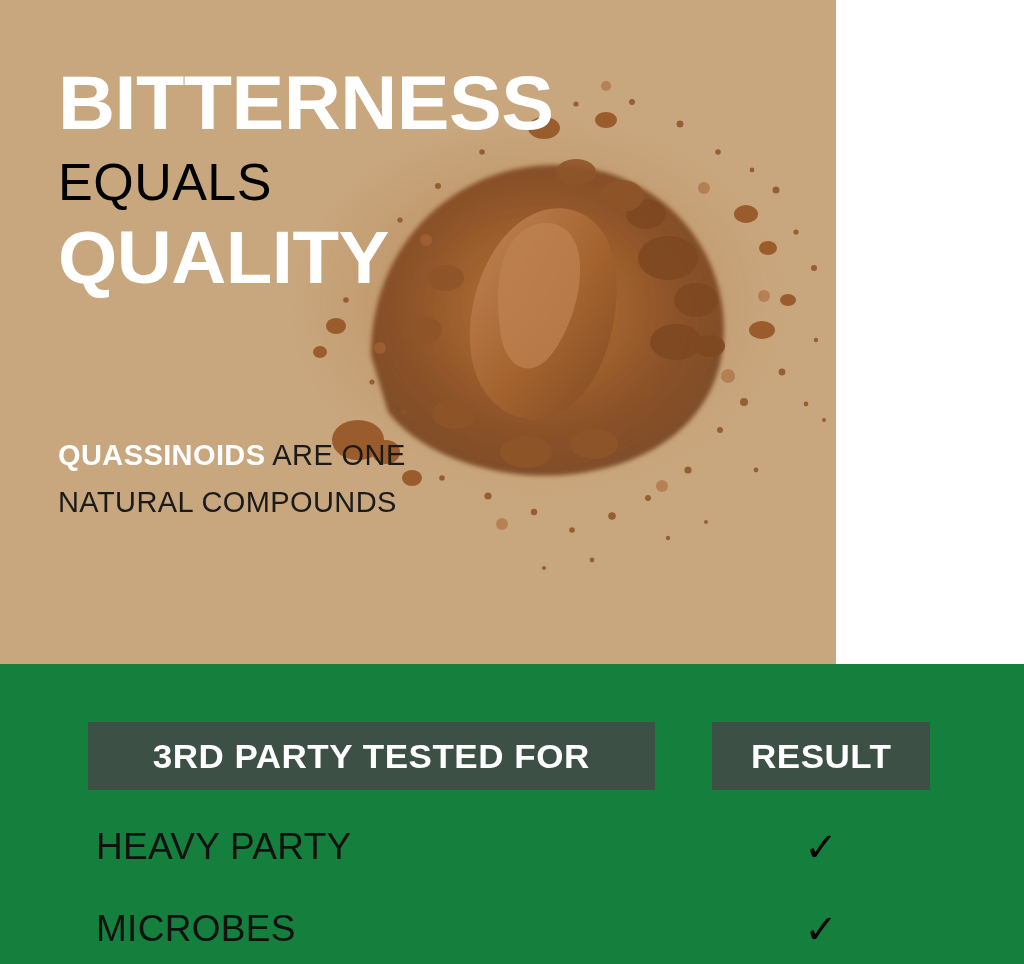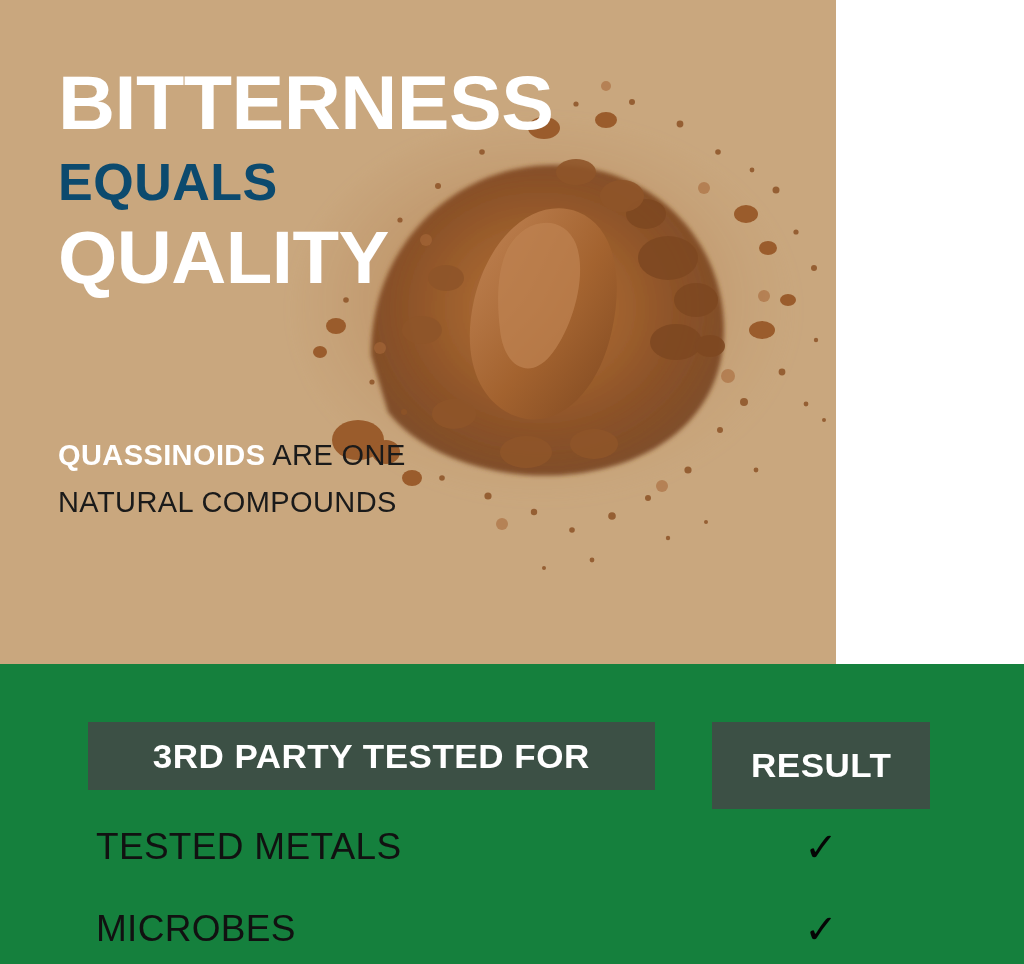--- a/index.html
+++ b/index.html
@@ -62,22 +62,22 @@
     letter-spacing: -0.5px;
     margin: 0;
     transform: scaleX(1.04);
     transform-origin: left center;
     white-space: nowrap;
   }
   .headline-2 {
     font-family: "Liberation Sans", sans-serif;
     font-size: 52px;
     line-height: 1.25;
-    font-weight: 700;
-    color: #0c4a6e;
+    font-weight: 400;
+    color: #000000;
     letter-spacing: 0.5px;
     margin: 10px 0 0 0;
     white-space: nowrap;
   }
   .headline-3 {
     font-family: "Liberation Sans", sans-serif;
     font-size: 74px;
     line-height: 1.0;
     font-weight: 700;
     color: #ffffff;
@@ -137,21 +137,21 @@
   .th-tested {
     left: 88px;
     top: 58px;
     width: 567px;
     height: 68px;
   }
   .th-result {
     left: 712px;
     top: 58px;
     width: 218px;
-    height: 87px;
+    height: 68px;
   }
 
   .trow {
     position: absolute;
     left: 0;
     width: 1024px;
     height: 78px;
   }
   .trow-1 { top: 162px; }
   .trow-2 { top: 244px; }
@@ -322,21 +322,21 @@
 
     <div class="th th-tested">
       <span class="th-label">3RD PARTY TESTED FOR</span>
     </div>
 
     <div class="th th-result">
       <span class="th-label">RESULT</span>
     </div>
 
     <div class="trow trow-1">
-      <span class="row-label">TESTED METALS</span>
+      <span class="row-label">HEAVY PARTY</span>
       <span class="row-result">✓</span>
     </div>
 
     <div class="trow trow-2">
       <span class="row-label">MICROBES</span>
       <span class="row-result">✓</span>
     </div>
 
   </div>
 </div>

